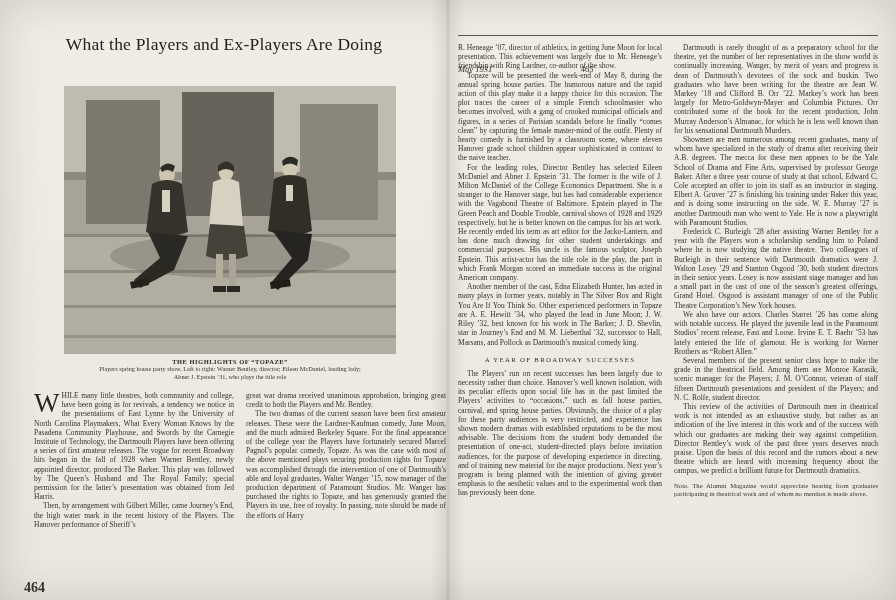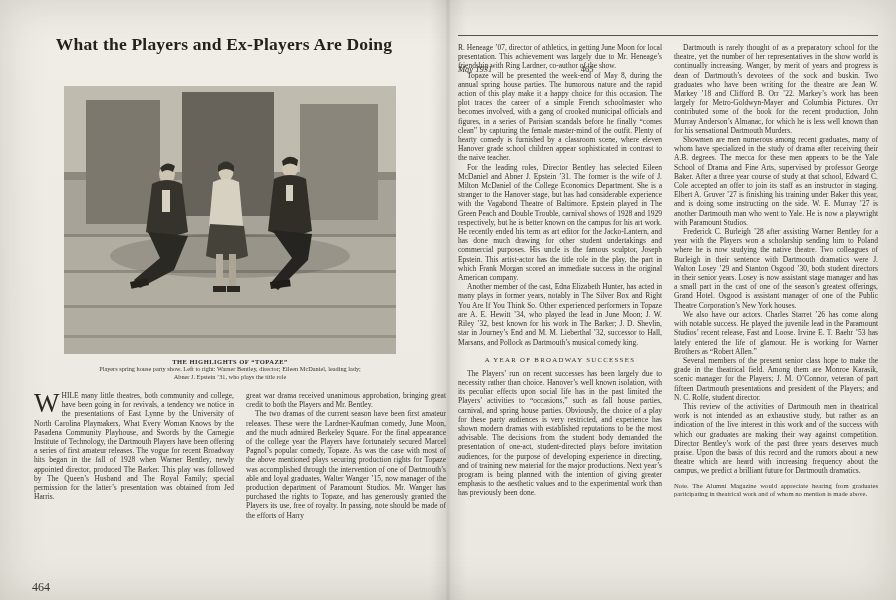--- a/index.html
+++ b/index.html
@@ -16,42 +16,42 @@
   .page.left  { left:0;    width:448px; }
   .page.right { left:448px; width:448px; }
   .gutter{
     position:absolute; left:430px; top:0; width:36px; height:600px; pointer-events:none;
     background:linear-gradient(90deg, rgba(0,0,0,0), rgba(0,0,0,.08) 42%, rgba(0,0,0,.15) 50%, rgba(0,0,0,.07) 58%, rgba(0,0,0,0));
   }
 
   
   .title{
     position:absolute; left:18px; top:34px; width:412px; margin:0;
-    text-align:center; font-size:17.5px; font-weight:700; letter-spacing:.2px; color:#24221e;
+    text-align:center; font-size:17.5px; font-weight:400; letter-spacing:.2px; color:#24221e;
   }
   .byline{
     position:absolute; left:18px; top:62px; width:412px;
     text-align:center; font-size:8px; font-style:italic; font-variant:small-caps; letter-spacing:.8px;
   }
   .photo{ position:absolute; left:64px; top:86px; width:332px; margin:0; }
   .photo svg{ display:block; }
   .photo figcaption{ margin-top:4px; text-align:center; }
   .cap-title{ font-size:6.5px; font-weight:700; letter-spacing:.5px; color:#2c2a25; }
   .cap-line{ font-size:6.3px; line-height:7.6px; color:#3a3832; }
 
   .cols{ display:flex; gap:12px; }
   .cols-left{ position:absolute; left:34px; top:391px; width:412px; }
   .cols-left .col{ width:200px; height:187px; overflow:hidden; }
 
   .bp{ margin:0; font-size:7.5px; line-height:9.2px; text-align:justify; color:#35332d; }
   .ind{ text-indent:9px; }
   .dropcap{
     float:left; font-size:27px; line-height:23px; padding:1px 2px 0 0; color:#2a2823;
   }
-  .folio{ position:absolute; left:32px; top:580px; font-size:12px; color:#35332d; }
+  .folio{ position:absolute; left:24px; top:580px; font-size:14px; color:#35332d;font-weight:bold; }
 
   
   .rhead{
     position:absolute; left:10px; top:20px; width:420px;
     display:flex; align-items:baseline;
   }
   .rhead .date{ width:86px; font-style:italic; font-size:8.5px; }
   .rhead .mag{ flex:1; text-align:center; font-size:9.5px; letter-spacing:1.6px; color:#2c2a25; }
   .rhead .pg{ width:86px; text-align:center; font-size:8.5px;margin-top:44px; }
   .rule{ position:absolute; left:10px; top:35px; width:420px; height:1px; background:#56544d; }
@@ -115,20 +115,21 @@
       <figcaption>
         <div class="cap-title">THE HIGHLIGHTS OF “TOPAZE”</div>
         <div class="cap-line">Players spring house party show. Left to right: Warner Bentley, director; Eileen McDaniel, leading lady;</div>
         <div class="cap-line">Abner J. Epstein ’31, who plays the title role</div>
       </figcaption>
     </figure>
 
     <div class="cols cols-left">
       <div class="col">
         <p class="bp"><span class="dropcap">W</span><span>HILE many little theatres, both community and college, have been going in for revivals, a tendency we notice in the presentations of East Lynne by the University of North Carolina Playmakers, What Every Woman Knows by the Pasadena Community Playhouse, and Swords by the Carnegie Institute of Technology, the Dartmouth Players have been offering a series of first amateur releases. The vogue for recent Broadway hits began in the fall of 1928 when Warner Bentley, newly appointed director, produced The Barker. This play was followed by The Queen’s Husband and The Royal Family; special permission for the latter’s presentation was obtained from Jed Harris.</span></p>
+        <p class="bp ind">Then, by arrangement with Gilbert Miller, came Journey’s End, the high water mark in the recent history of the Players. The Hanover performance of Sheriff’s</p>
       </div>
       <div class="col">
         <p class="bp">great war drama received unanimous approbation, bringing great credit to both the Players and Mr. Bentley.</p>
         <p class="bp ind">The two dramas of the current season have been first amateur releases. These were the Lardner-Kaufman comedy, June Moon, and the much admired Berkeley Square. For the final appearance of the college year the Players have fortunately secured Marcel Pagnol’s popular comedy, Topaze. As was the case with most of the above mentioned plays securing production rights for Topaze was accomplished through the intervention of one of Dartmouth’s able and loyal graduates, Walter Wanger ’15, now manager of the production department of Paramount Studios. Mr. Wanger has purchased the rights to Topaze, and has generously granted the Players its use, free of royalty. In passing, note should be made of the efforts of Harry</p>
       </div>
     </div>
 
     <div class="folio">464</div>
   </section>
 
@@ -147,21 +148,21 @@
         <p class="bp ind">For the leading roles, Director Bentley has selected Eileen McDaniel and Abner J. Epstein ’31. The former is the wife of J. Milton McDaniel of the College Economics Department. She is a stranger to the Hanover stage, but has had considerable experience with the Vagabond Theatre of Baltimore. Epstein played in The Green Peach and Double Trouble, carnival shows of 1928 and 1929 respectively, but he is better known on the campus for his art work. He recently ended his term as art editor for the Jacko-Lantern, and has done much drawing for other student undertakings and commercial purposes. His uncle is the famous sculptor, Joseph Epstein. This artist-actor has the title role in the play, the part in which Frank Morgan scored an immediate success in the original American company.</p>
         <p class="bp ind">Another member of the cast, Edna Elizabeth Hunter, has acted in many plays in former years, notably in The Silver Box and Right You Are If You Think So. Other experienced performers in Topaze are A. E. Hewitt ’34, who played the lead in June Moon; J. W. Riley ’32, best known for his work in The Barker; J. D. Shevlin, star in Journey’s End and M. M. Lieberthal ’32, successor to Hall, Marsans, and Pollock as Dartmouth’s musical comedy king.</p>
         <h3 class="subhead">A YEAR OF BROADWAY SUCCESSES</h3>
         <p class="bp ind">The Players’ run on recent successes has been largely due to necessity rather than choice. Hanover’s well known isolation, with its peculiar effects upon social life has in the past limited the Players’ activities to “occasions,” such as fall house parties, carnival, and spring house parties. Obviously, the choice of a play for these party audiences is very restricted, and experience has shown modern dramas with established reputations to be the most advisable. The decisions from the student body demanded the presentation of one-act, student-directed plays before invitation audiences, for the purpose of developing experience in directing, and of training new material for the major productions. Next year’s program is being planned with the intention of giving greater emphasis to the aesthetic values and to the experimental work than has previously been done.</p>
       </div>
       <div class="colr">
         <p class="bp ind">Dartmouth is rarely thought of as a preparatory school for the theatre, yet the number of her representatives in the show world is continually increasing. Wanger, by merit of years and progress is dean of Dartmouth’s devotees of the sock and buskin. Two graduates who have been writing for the theatre are Jean W. Markey ’18 and Clifford B. Orr ’22. Markey’s work has been largely for Metro-Goldwyn-Mayer and Columbia Pictures. Orr contributed some of the book for the recent production, John Murray Anderson’s Almanac, for which he is less well known than for his sensational Dartmouth Murders.</p>
         <p class="bp ind">Showmen are men numerous among recent graduates, many of whom have specialized in the study of drama after receiving their A.B. degrees. The mecca for these men appears to be the Yale School of Drama and Fine Arts, supervised by professor George Baker. After a three year course of study at that school, Edward C. Cole accepted an offer to join its staff as an instructor in staging. Elbert A. Gruver ’27 is finishing his training under Baker this year, and is doing some instructing on the side. W. E. Murray ’27 is another Dartmouth man who went to Yale. He is now a playwright with Paramount Studios.</p>
         <p class="bp ind">Frederick C. Burleigh ’28 after assisting Warner Bentley for a year with the Players won a scholarship sending him to Poland where he is now studying the native theatre. Two colleagues of Burleigh in their sentence with Dartmouth dramatics were J. Walton Losey ’29 and Stanton Osgood ’30, both student directors in their senior years. Losey is now assistant stage manager and has a small part in the cast of one of the season’s greatest offerings, Grand Hotel. Osgood is assistant manager of one of the Public Theatre Corporation’s New York houses.</p>
         <p class="bp ind">We also have our actors. Charles Starret ’26 has come along with notable success. He played the juvenile lead in the Paramount Studios’ recent release, Fast and Loose. Irvine E. T. Baehr ’53 has lately entered the life of glamour. He is working for Warner Brothers as “Robert Allen.”</p>
-        <p class="bp ind">Several members of the present senior class hope to make the grade in the theatrical field. Among them are Monroe Karasik, scenic manager for the Players; J. M. O’Connor, veteran of part fifteen Dartmouth presentations and president of the Players; and N. C. Rolfe, student director.</p>
+        <p class="bp ind">Several members of the present senior class hope to make the grade in the theatrical field. Among them are Monroe Karasik, scenic manager for the Players; J. M. O’Connor, veteran of staff fifteen Dartmouth presentations and president of the Players; and N. C. Rolfe, student director.</p>
         <p class="bp ind">This review of the activities of Dartmouth men in theatrical work is not intended as an exhaustive study, but rather as an indication of the live interest in this work and of the success with which our graduates are making their way against competition. Director Bentley’s work of the past three years deserves much praise. Upon the basis of this record and the rumors about a new theatre which are heard with increasing frequency about the campus, we predict a brilliant future for Dartmouth dramatics.</p>
         <p class="note">Note. The Alumni Magazine would appreciate hearing from graduates participating in theatrical work and of whom no mention is made above.</p>
       </div>
     </div>
   </section>
 
   <div class="gutter"></div>
 </div>
 
 </body></html>

